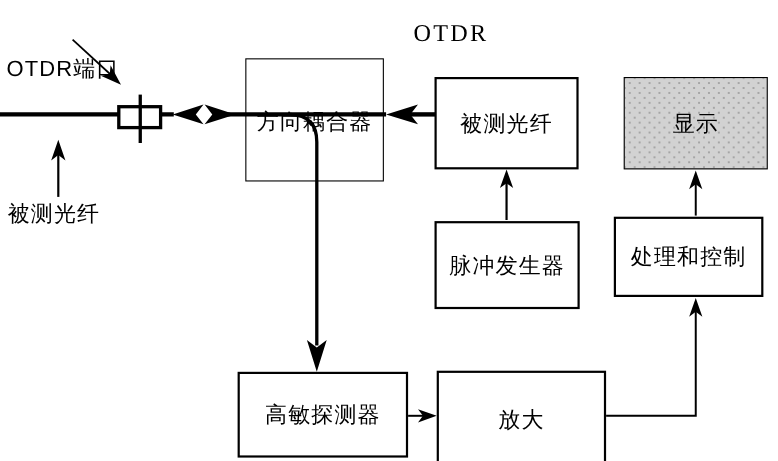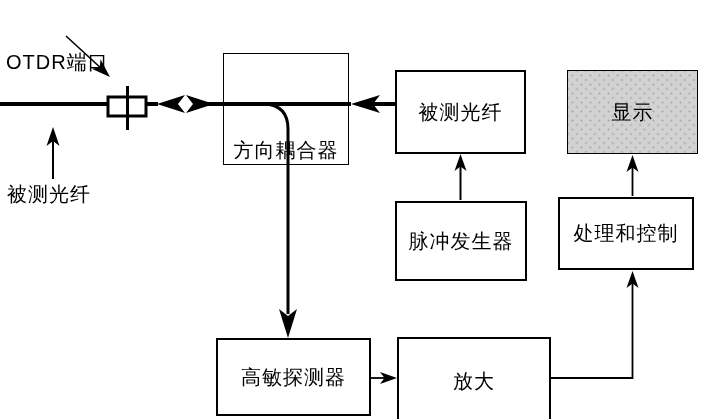--- a/index.html
+++ b/index.html
@@ -7,41 +7,42 @@
     position:relative; width:707px; height:419px; background:#ffffff;
     font-family:"Liberation Sans","DejaVu Sans",sans-serif; color:#000;
     overflow:hidden;
   }
   .box {
     position:absolute; box-sizing:border-box;
     border:2px solid #000; background:#ffffff;
     display:flex; align-items:center; justify-content:center;
     font-size:20px; letter-spacing:1px; white-space:nowrap; z-index:1;
   }
-  .box.label-top { align-items:flex-end; padding-top:2px; }
+  .box.label-top { align-items:center; padding-top:2px; }
   .box.thin { border-width:1.5px; }
   .box.stipple {
     background-color:#d2d2d2;
     background-image:
       radial-gradient(circle, #a6a6a6 0.9px, rgba(0,0,0,0) 1.1px),
       radial-gradient(circle, #a6a6a6 0.9px, rgba(0,0,0,0) 1.1px);
     background-size:9px 9px, 9px 9px;
     background-position:0 0, 4.5px 4.5px;
   }
   .label { position:absolute; font-size:20px; letter-spacing:1px; white-space:nowrap; z-index:2; }
   .label.serif { font-family:"Liberation Serif","DejaVu Serif",serif; letter-spacing:2px; }
   .svg-layer { position:absolute; left:0; top:0; z-index:5; pointer-events:none; }
   .svg-layer * { stroke-linecap:butt; }
 </style>
 </head>
 <body>
 
 <div class="stage" style="background: rgb(255, 255, 255);">
 
   <div class="label" style="left:6px; top:1px;margin-top:48px;">OTDR端口</div>
+  <div class="label serif" style="left:376px; top:17px; font-size:22px;">OTDR</div>
   <div class="label" style="left:7px; top:181px;">被测光纤</div>
 
   <div class="box label-top thin" style="left:223px; top:53px; width:126px; height:112px;">
     <span>方向耦合器</span>
   </div>
 
   <div class="box" style="left:395px; top:70px; width:131px; height:84px;">
     <span>被测光纤</span>
   </div>
 

